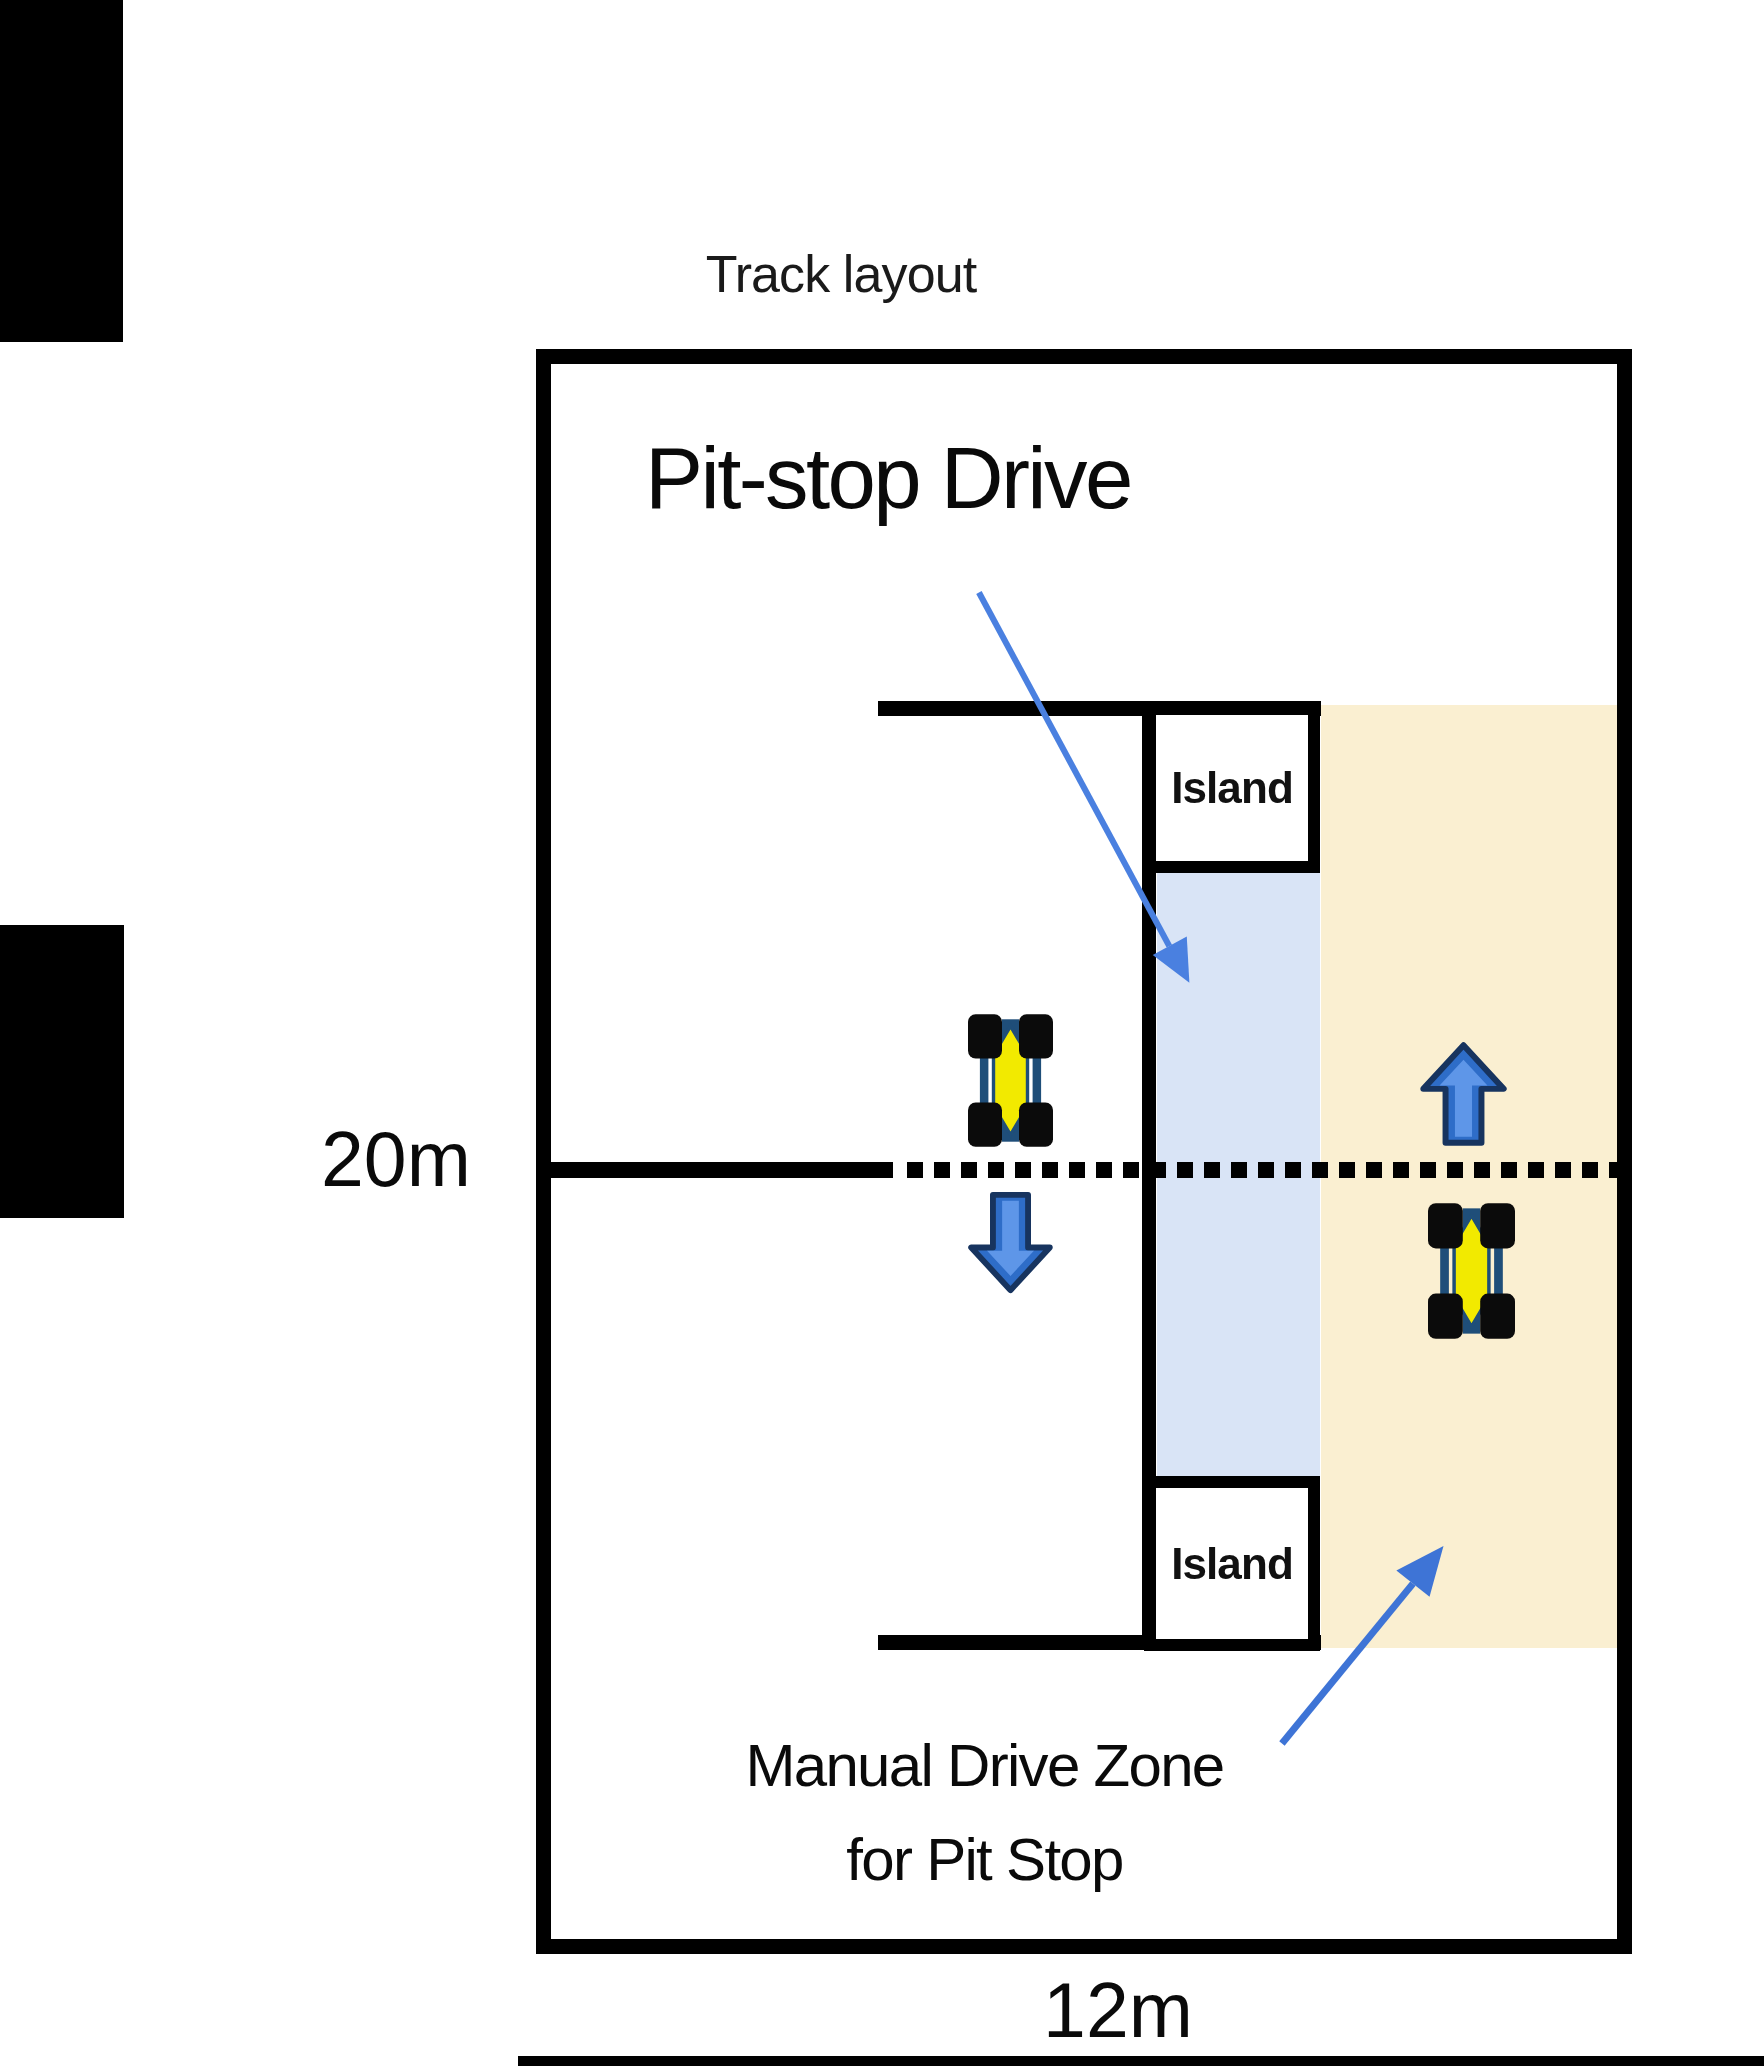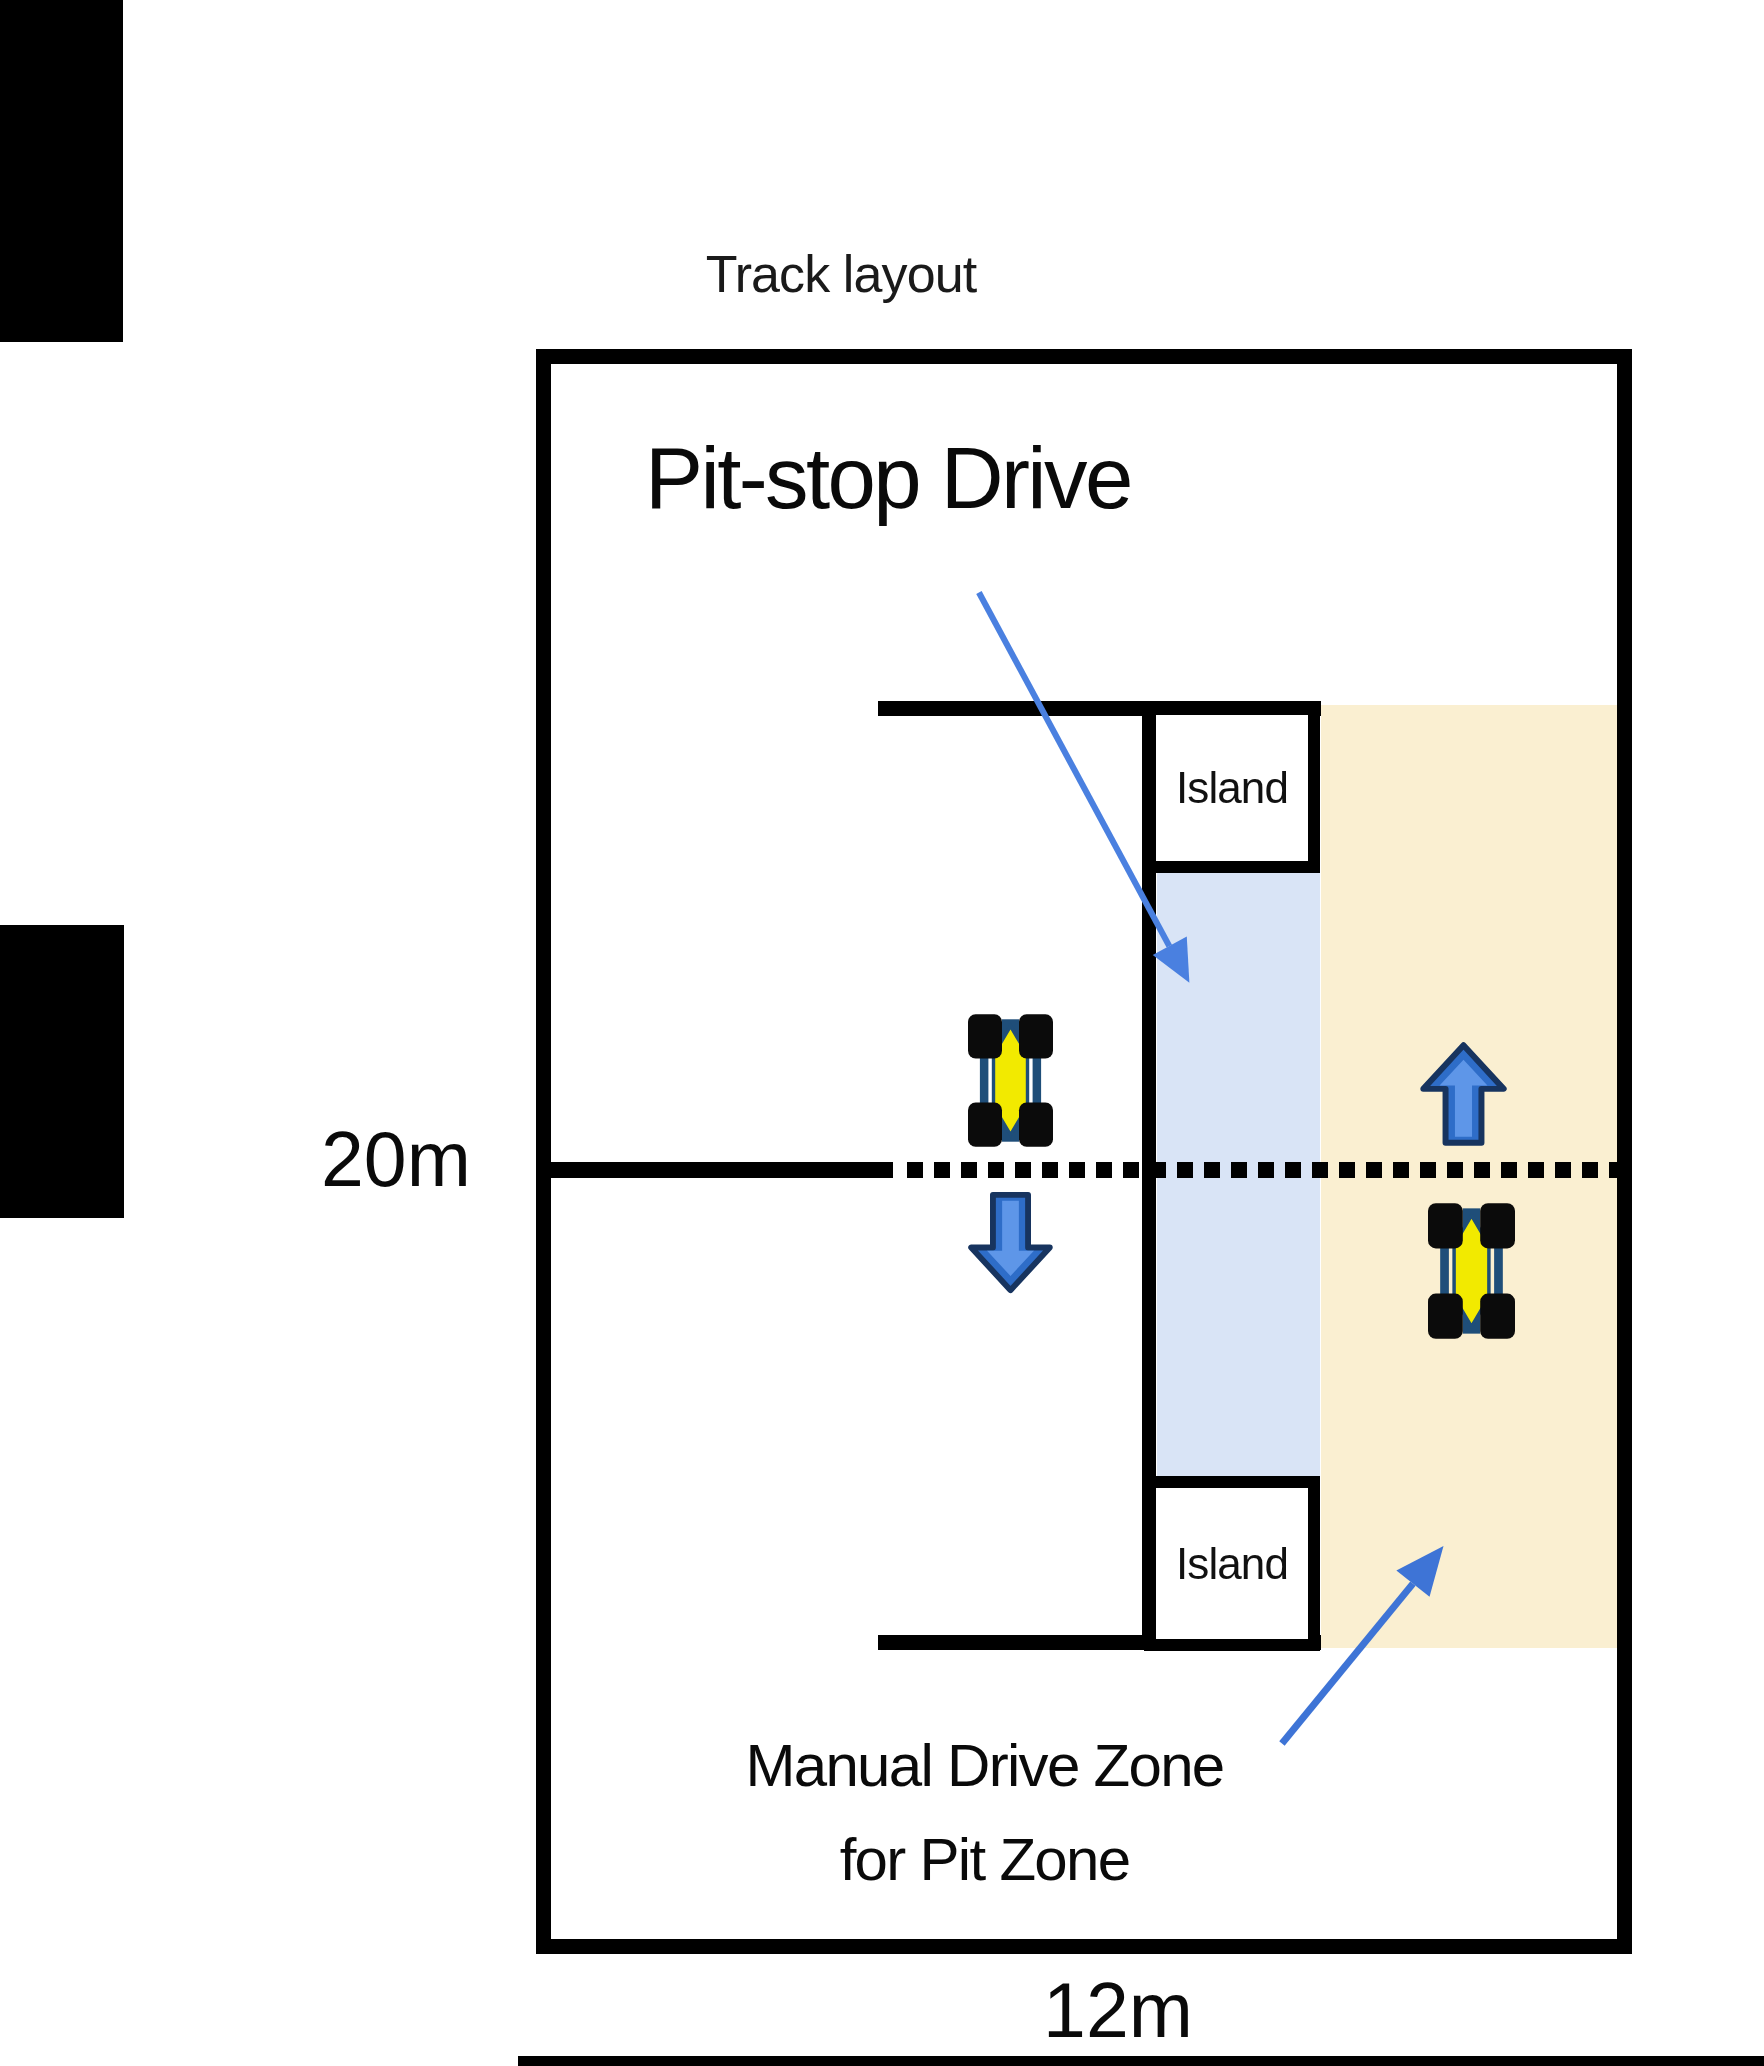--- a/index.html
+++ b/index.html
@@ -19,21 +19,21 @@
   }
   .zone-orange{left:1321px;top:705px;width:297px;height:943px;background:var(--manual-drive-zone-fill,#FAEFD1);}
   .zone-blue{left:1157px;top:873px;width:163px;height:603px;background:var(--pit-stop-zone-fill,#D9E4F6);}
   .wall{background:var(--track-line,#000);}
   .wall-top{left:878px;top:701px;width:443px;height:15px;}
   .wall-bottom{left:878px;top:1635px;width:443px;height:15px;}
   .wall-vertical{left:1142px;top:701px;width:14px;height:949px;}
   .island{
     width:176px;height:170px;background:#fff;border:12.2px solid #000;box-sizing:border-box;
     display:flex;align-items:center;justify-content:center;
-    font-size:44px;font-weight:400;color:#111;letter-spacing:-0.9px;
+    font-size:44px;font-weight:700;color:#111;letter-spacing:-0.9px;
   }
   .island-top{left:1144px;top:703px;}
   .island-bottom{left:1144px;top:1476px;height:175px;}
   .centerline-solid{left:551px;top:1162px;width:342px;height:15.7px;background:#000;}
   .centerline-dotted{
     left:907px;top:1162px;width:711px;height:15.7px;
     background:repeating-linear-gradient(to right,#000 0 15.7px,transparent 15.7px 27px);
   }
   .dim-label{font-size:77px;line-height:80px;color:#0a0a0a;}
   .label-20m{left:321px;top:1119px;width:192px;text-align:left;}
@@ -79,21 +79,21 @@
 
   <div class="abs centerline-solid"></div>
   <div class="abs centerline-dotted"></div>
 
   <div class="abs dim-label label-20m">20m</div>
   <div class="abs dim-label label-10m">12m</div>
 
   <div class="abs pitstop-label">Pit-stop Drive</div>
   <div class="abs manual-label">
     <div>Manual Drive Zone</div>
-    <div>for Pit Zone</div>
+    <div>for Pit Stop</div>
   </div>
 
   <svg class="abs" style="left:0;top:0;" width="1764" height="2067" viewBox="0 0 2020 2366">
     <g>
       <line x1="1121" y1="678" x2="1339" y2="1083" stroke="var(--annotation-arrow-blue,#4A80E0)" stroke-width="7"></line>
       <polygon points="1362,1125 1320,1093 1359,1072" fill="var(--annotation-arrow-blue,#4A80E0)"></polygon>
     </g>
     <g>
       <line x1="1468" y1="1996" x2="1618" y2="1813" stroke="var(--annotation-arrow-blue-dark,#3E74D6)" stroke-width="8"></line>
       <polygon points="1653,1770 1637,1828 1599,1798" fill="var(--annotation-arrow-blue-dark,#3E74D6)"></polygon>

